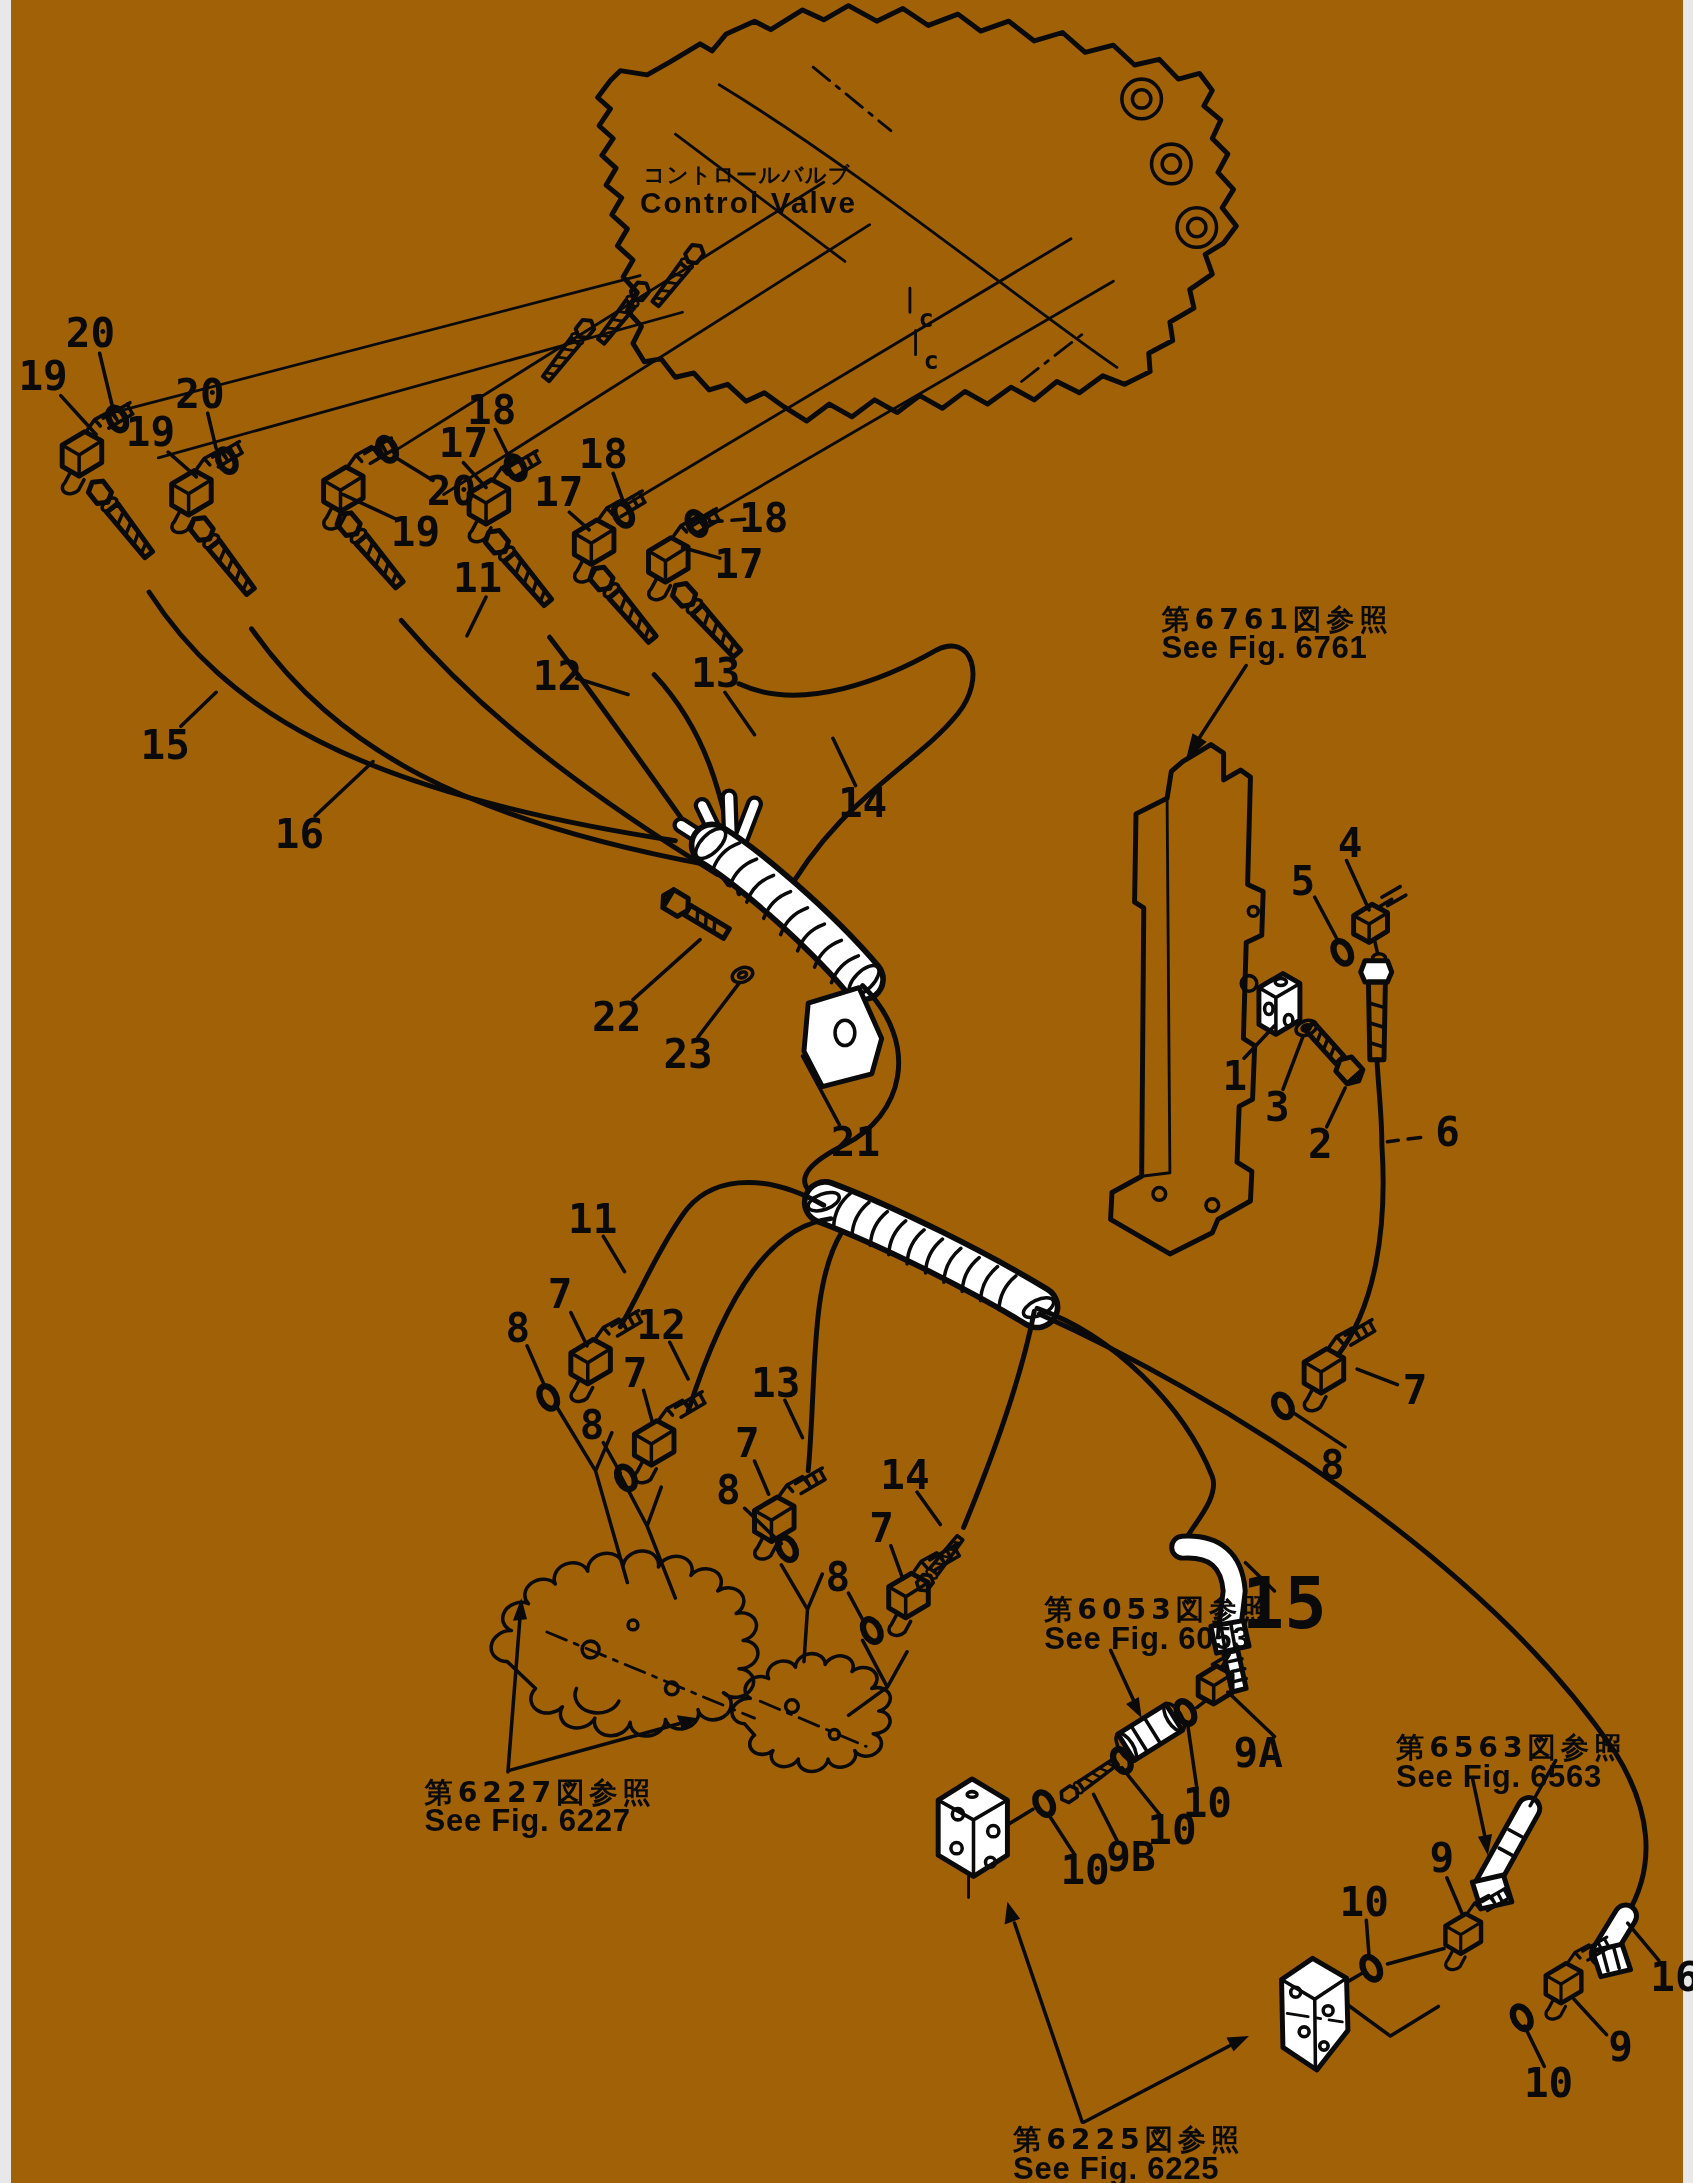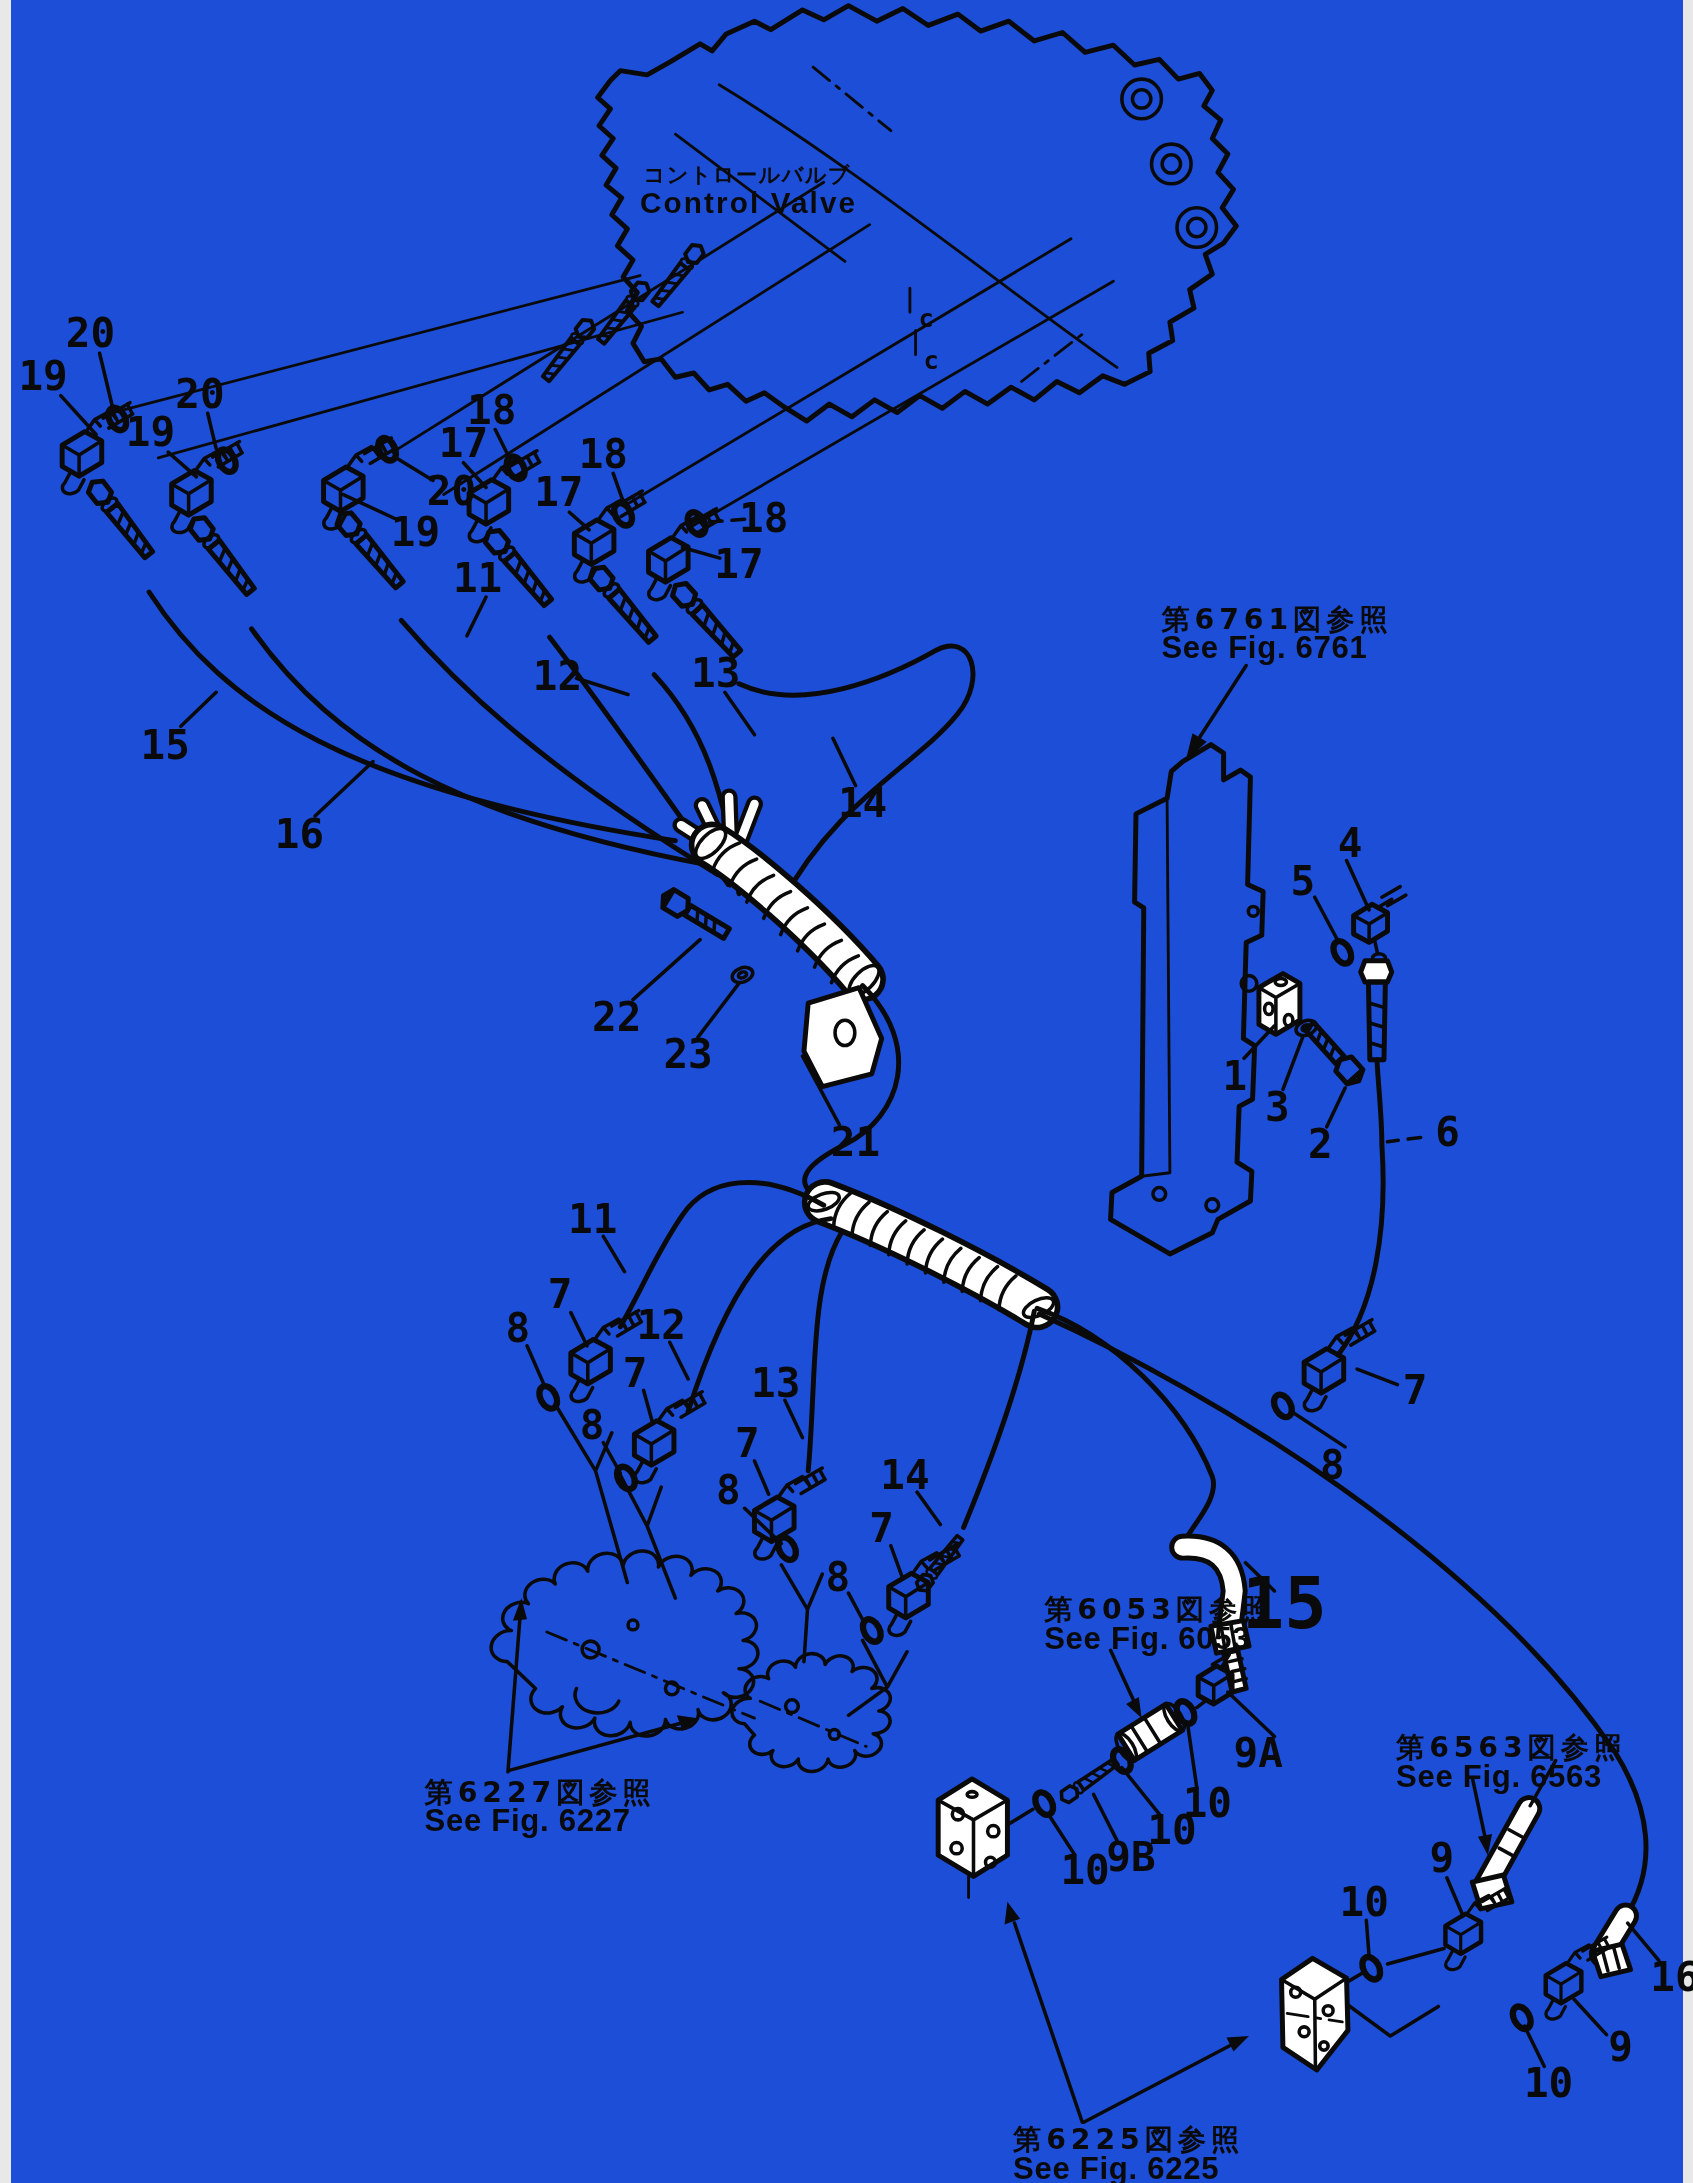--- a/index.html
+++ b/index.html
@@ -1,16 +1,16 @@
 <!DOCTYPE html>
 <html style="font-size:11.3px"><head>
 <meta charset="utf-8">
 <style>
   html,body{margin:0;padding:0;background:#e8e8e8;}
-  #page{position:relative;width:1672px;height:2183px;background:#1d4ed8;margin:0 auto;
+  #page{position:relative;width:1672px;height:2183px;background:#a16207;margin:0 auto;
         font-family:"Liberation Sans",sans-serif;}
   svg{position:absolute;left:0;top:0;}
   text{user-select:none;fill:#0a0a0a;}
   .callout{font:700 58px "DejaVu Sans Mono",monospace;text-anchor:middle;dominant-baseline:central;}
   .callout.xl{font-size:100px;}
   .callout.s{font-size:36px;}
   .ref-jp{font:700 40px "DejaVu Sans",sans-serif;letter-spacing:7px;}
   .ref-en{font:700 44px "Liberation Sans",sans-serif;letter-spacing:1px;}
   .title-jp{font:700 30px "DejaVu Sans",sans-serif;letter-spacing:2px;}
   .title-en{font:700 42px "Liberation Sans",sans-serif;letter-spacing:3px;}

